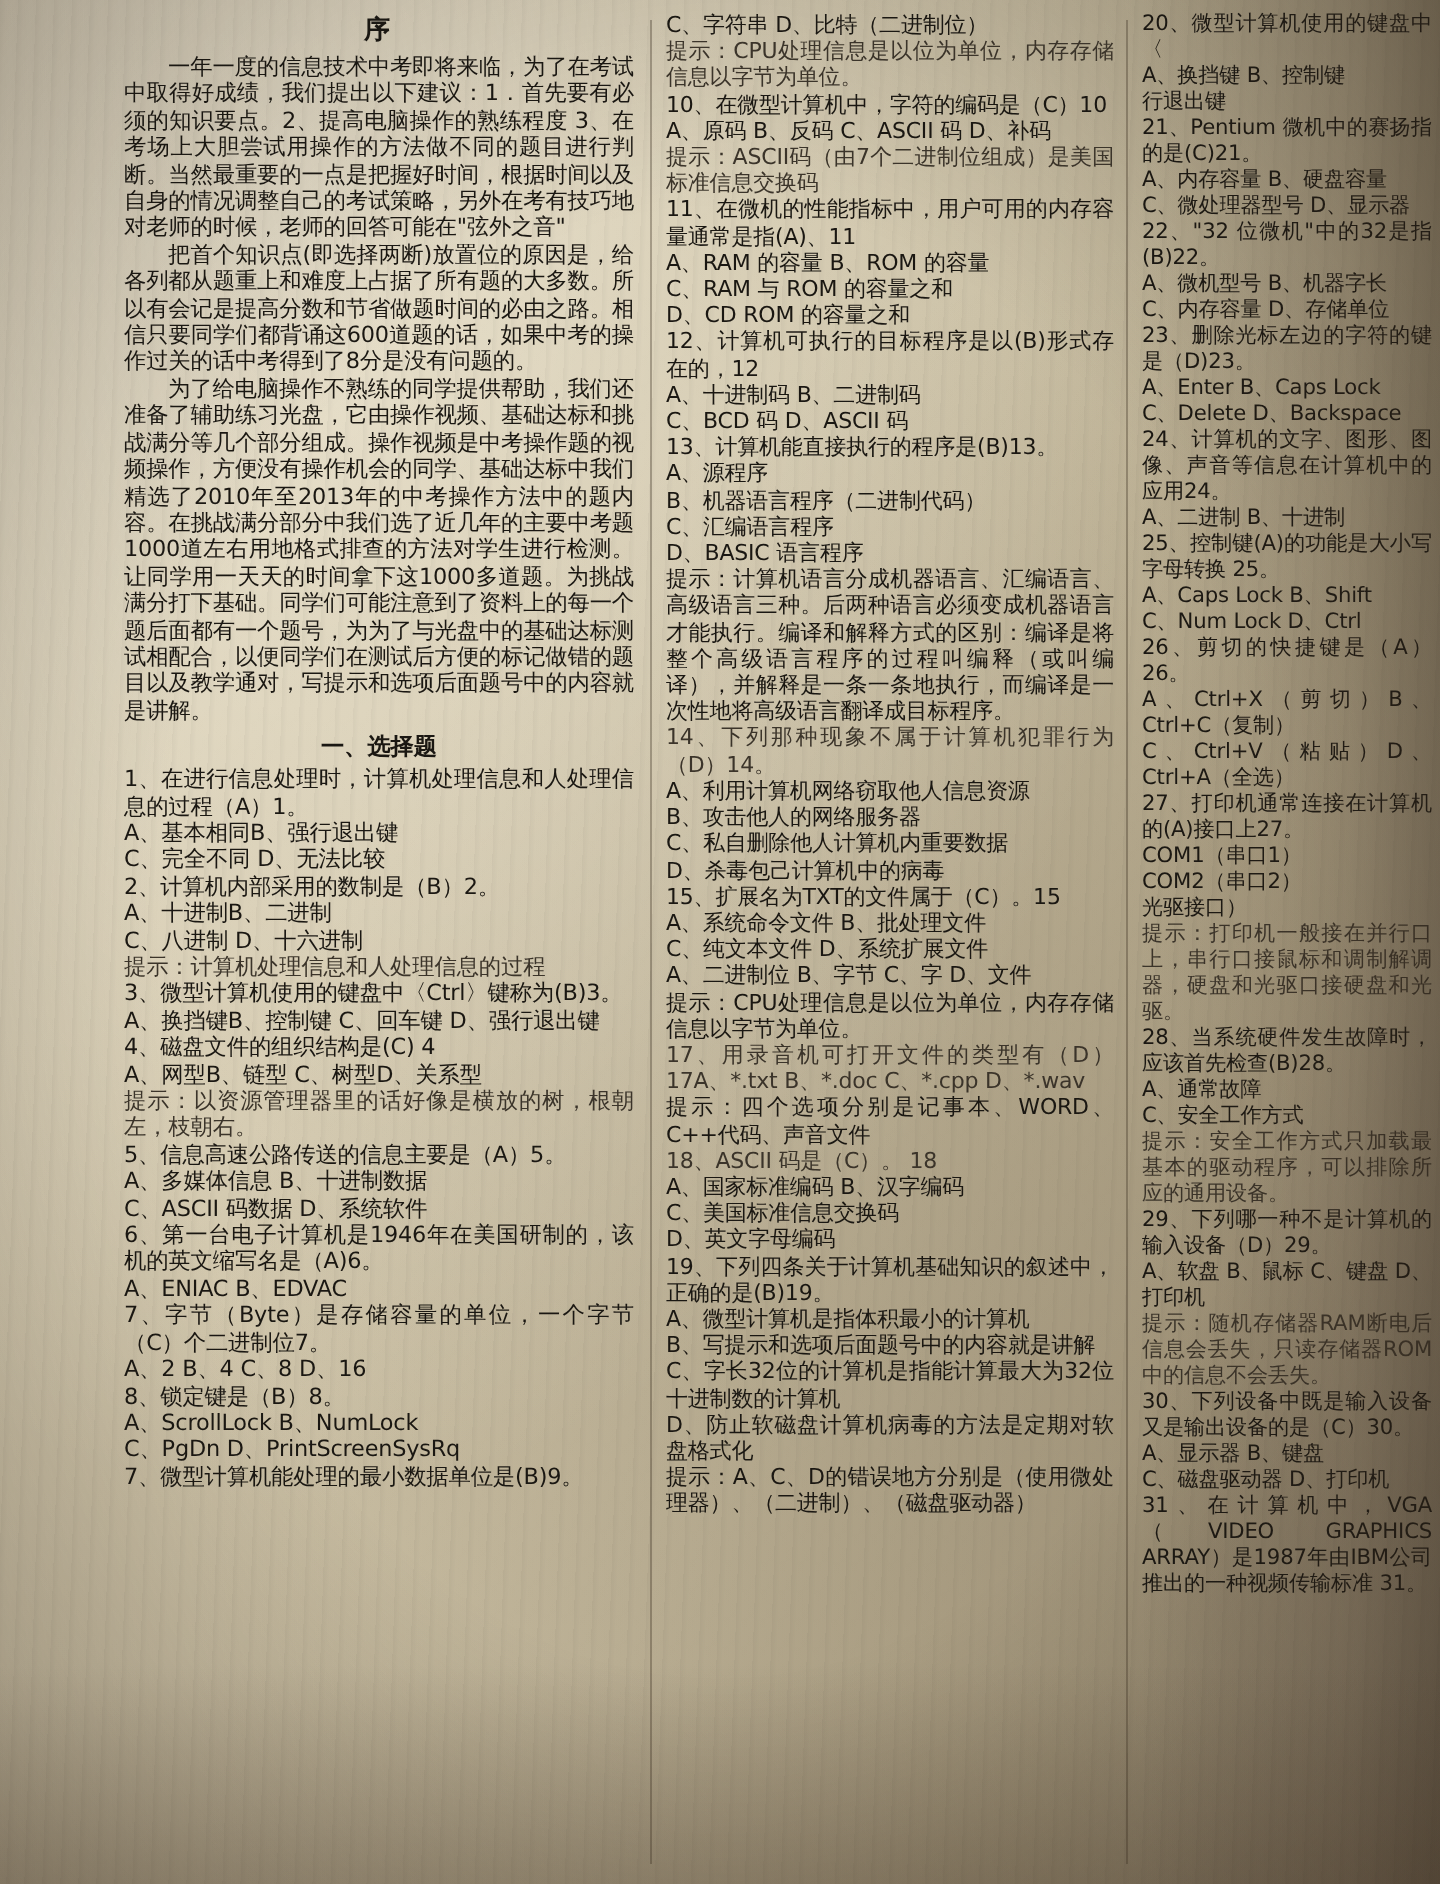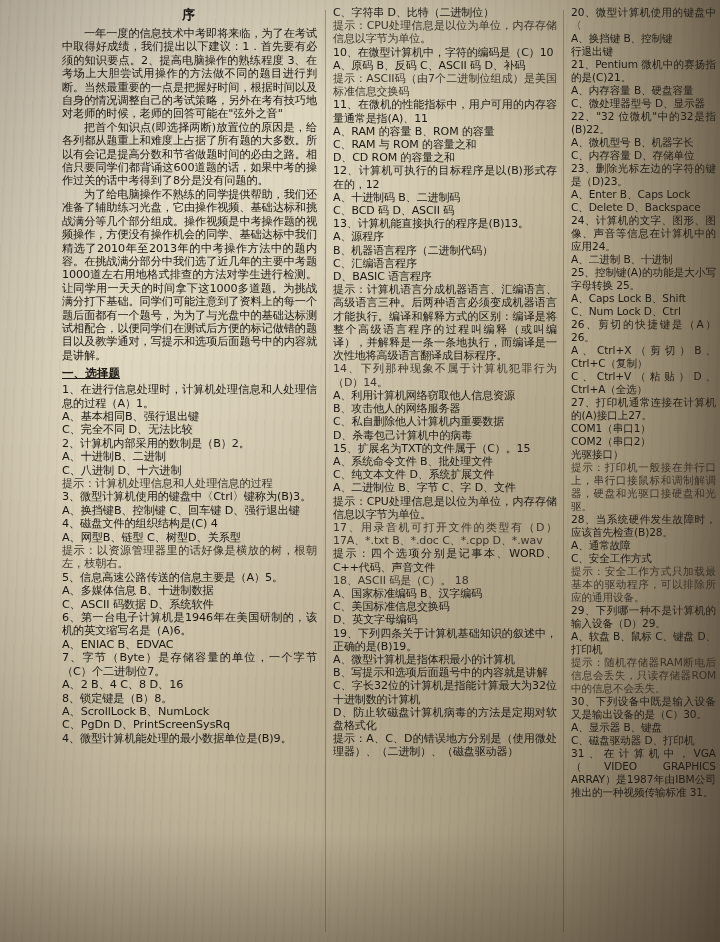--- a/index.html
+++ b/index.html
@@ -40,21 +40,21 @@
   p{margin:0;}
   .t{
     font-size:11.2px;line-height:13.4px;text-align:justify;
     text-justify:inter-ideograph;
     letter-spacing:-0.1px;
   }
   .t.ind{text-indent:22px;}
   .c2 .t,.c3 .t{font-size:11px;line-height:13.2px;}
   .c3 .t{font-size:10.6px;line-height:13px;}
   .sec{
-    text-align:left;font-size:11.6px;font-weight:bold;margin:4px 0 2px 0;text-decoration:underline;
+    text-align:center;font-size:11.6px;font-weight:bold;margin:4px 0 2px 0;
   }
   .blur{filter:blur(0.25px);}
   .fade{color:#3b342a;}
   
   .shade-r{
     position:absolute;right:0;top:0;width:150px;height:942px;
     background:linear-gradient(90deg, rgba(60,45,30,0) 0%, rgba(60,45,30,0.22) 70%, rgba(50,38,25,0.40) 100%);
     pointer-events:none;
   }
   .shade-b{
@@ -94,21 +94,21 @@
       <p class="t">5、信息高速公路传送的信息主要是（A）5。</p>
       <p class="t">A、多媒体信息 B、十进制数据</p>
       <p class="t">C、ASCII 码数据 D、系统软件</p>
       <p class="t">6、第一台电子计算机是1946年在美国研制的，该机的英文缩写名是（A)6。</p>
       <p class="t">A、ENIAC B、EDVAC</p>
       <p class="t">7、字节（Byte）是存储容量的单位，一个字节（C）个二进制位7。</p>
       <p class="t">A、2 B、4 C、8 D、16</p>
       <p class="t">8、锁定键是（B）8。</p>
       <p class="t">A、ScrollLock B、NumLock</p>
       <p class="t">C、PgDn D、PrintScreenSysRq</p>
-      <p class="t">4、微型计算机能处理的最小数据单位是(B)9。</p>
+      <p class="t">7、微型计算机能处理的最小数据单位是(B)9。</p>
     </div>
 
     <div class="col col2 c2">
       <p class="t">C、字符串 D、比特（二进制位）</p>
       <p class="t fade">提示：CPU处理信息是以位为单位，内存存储信息以字节为单位。</p>
       <p class="t">10、在微型计算机中，字符的编码是（C）10</p>
       <p class="t">A、原码 B、反码 C、ASCII 码 D、补码</p>
       <p class="t fade">提示：ASCII码（由7个二进制位组成）是美国标准信息交换码</p>
       <p class="t">11、在微机的性能指标中，用户可用的内存容量通常是指(A)、11</p>
       <p class="t">A、RAM 的容量 B、ROM 的容量</p>

